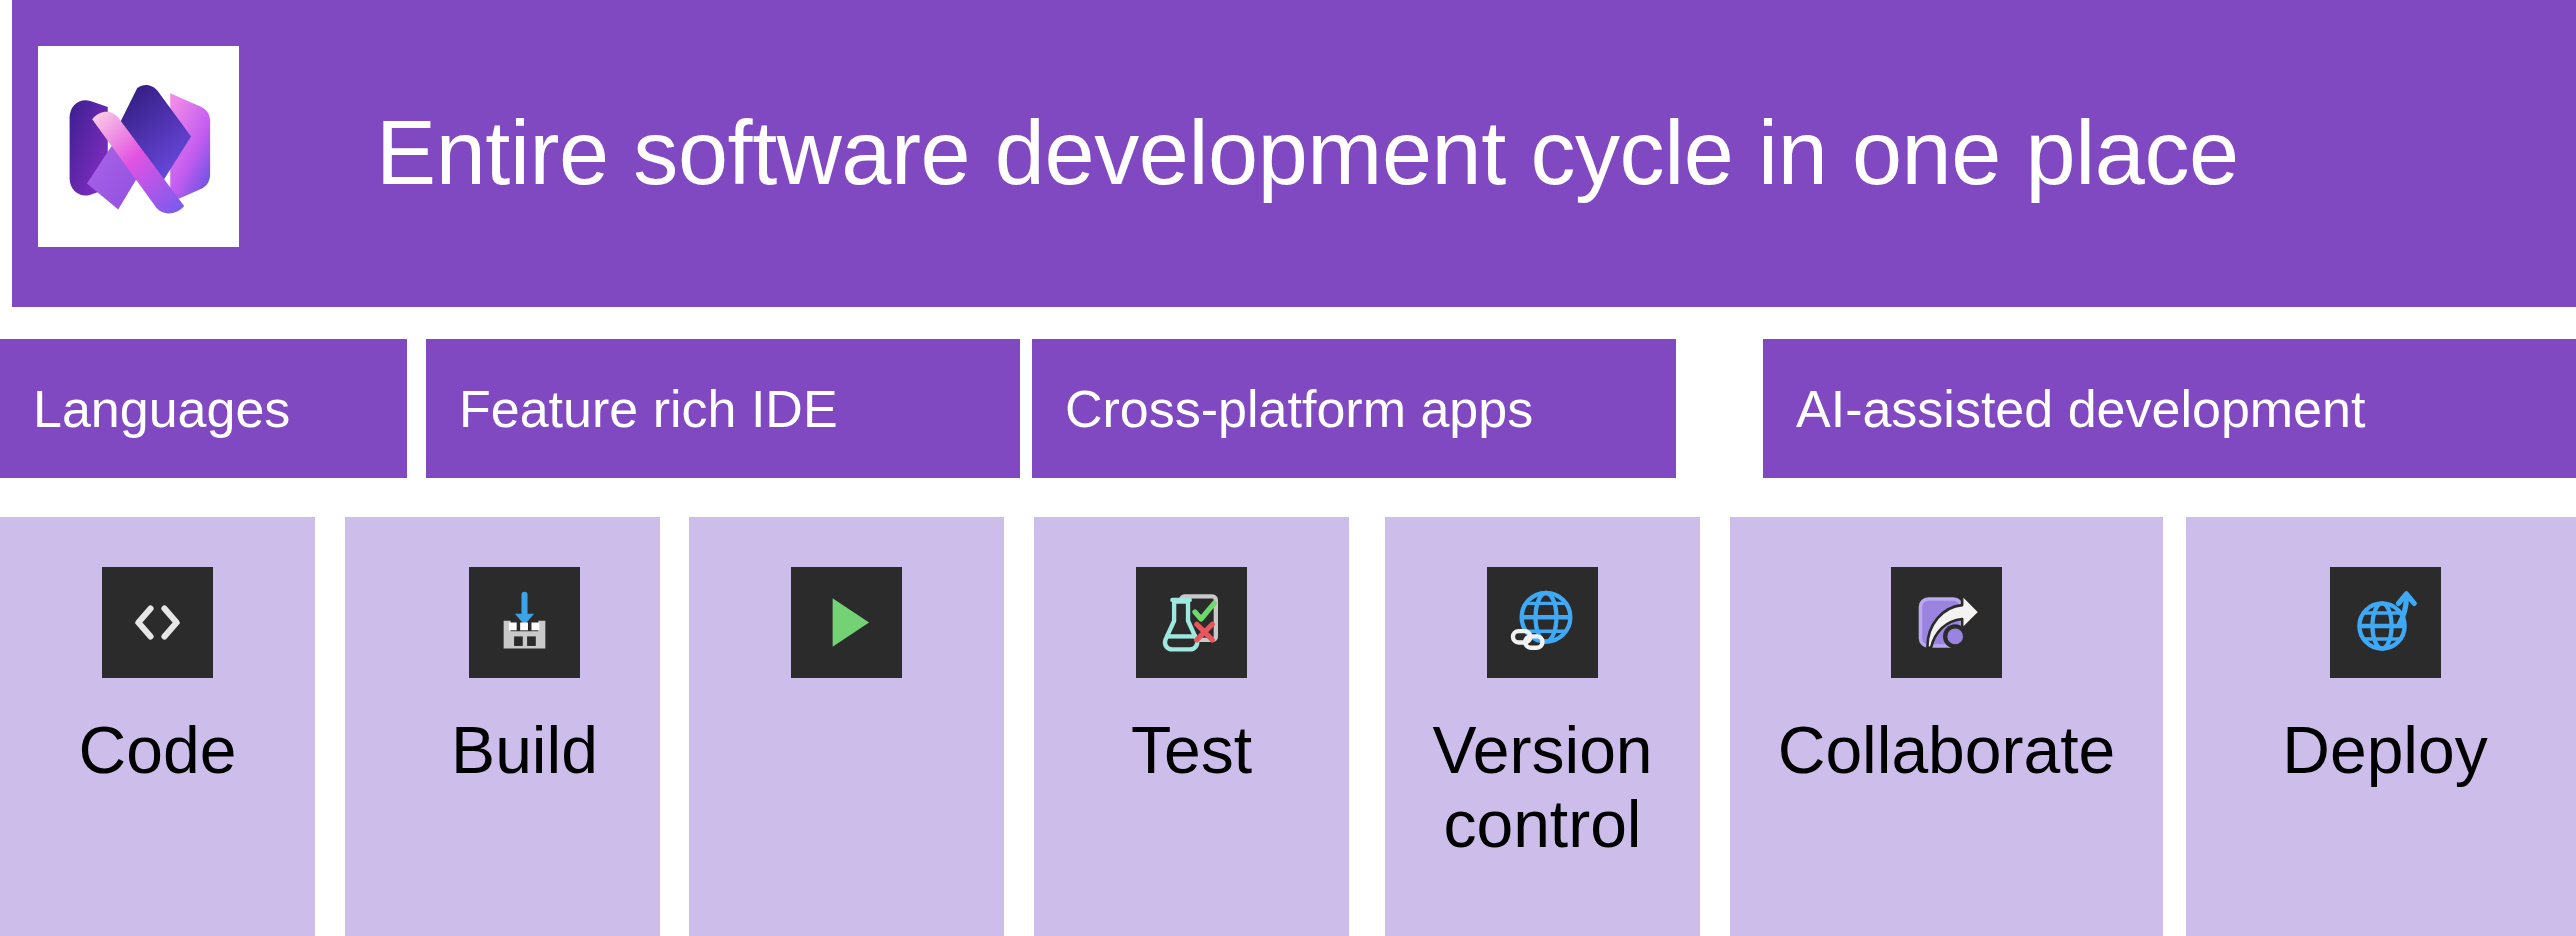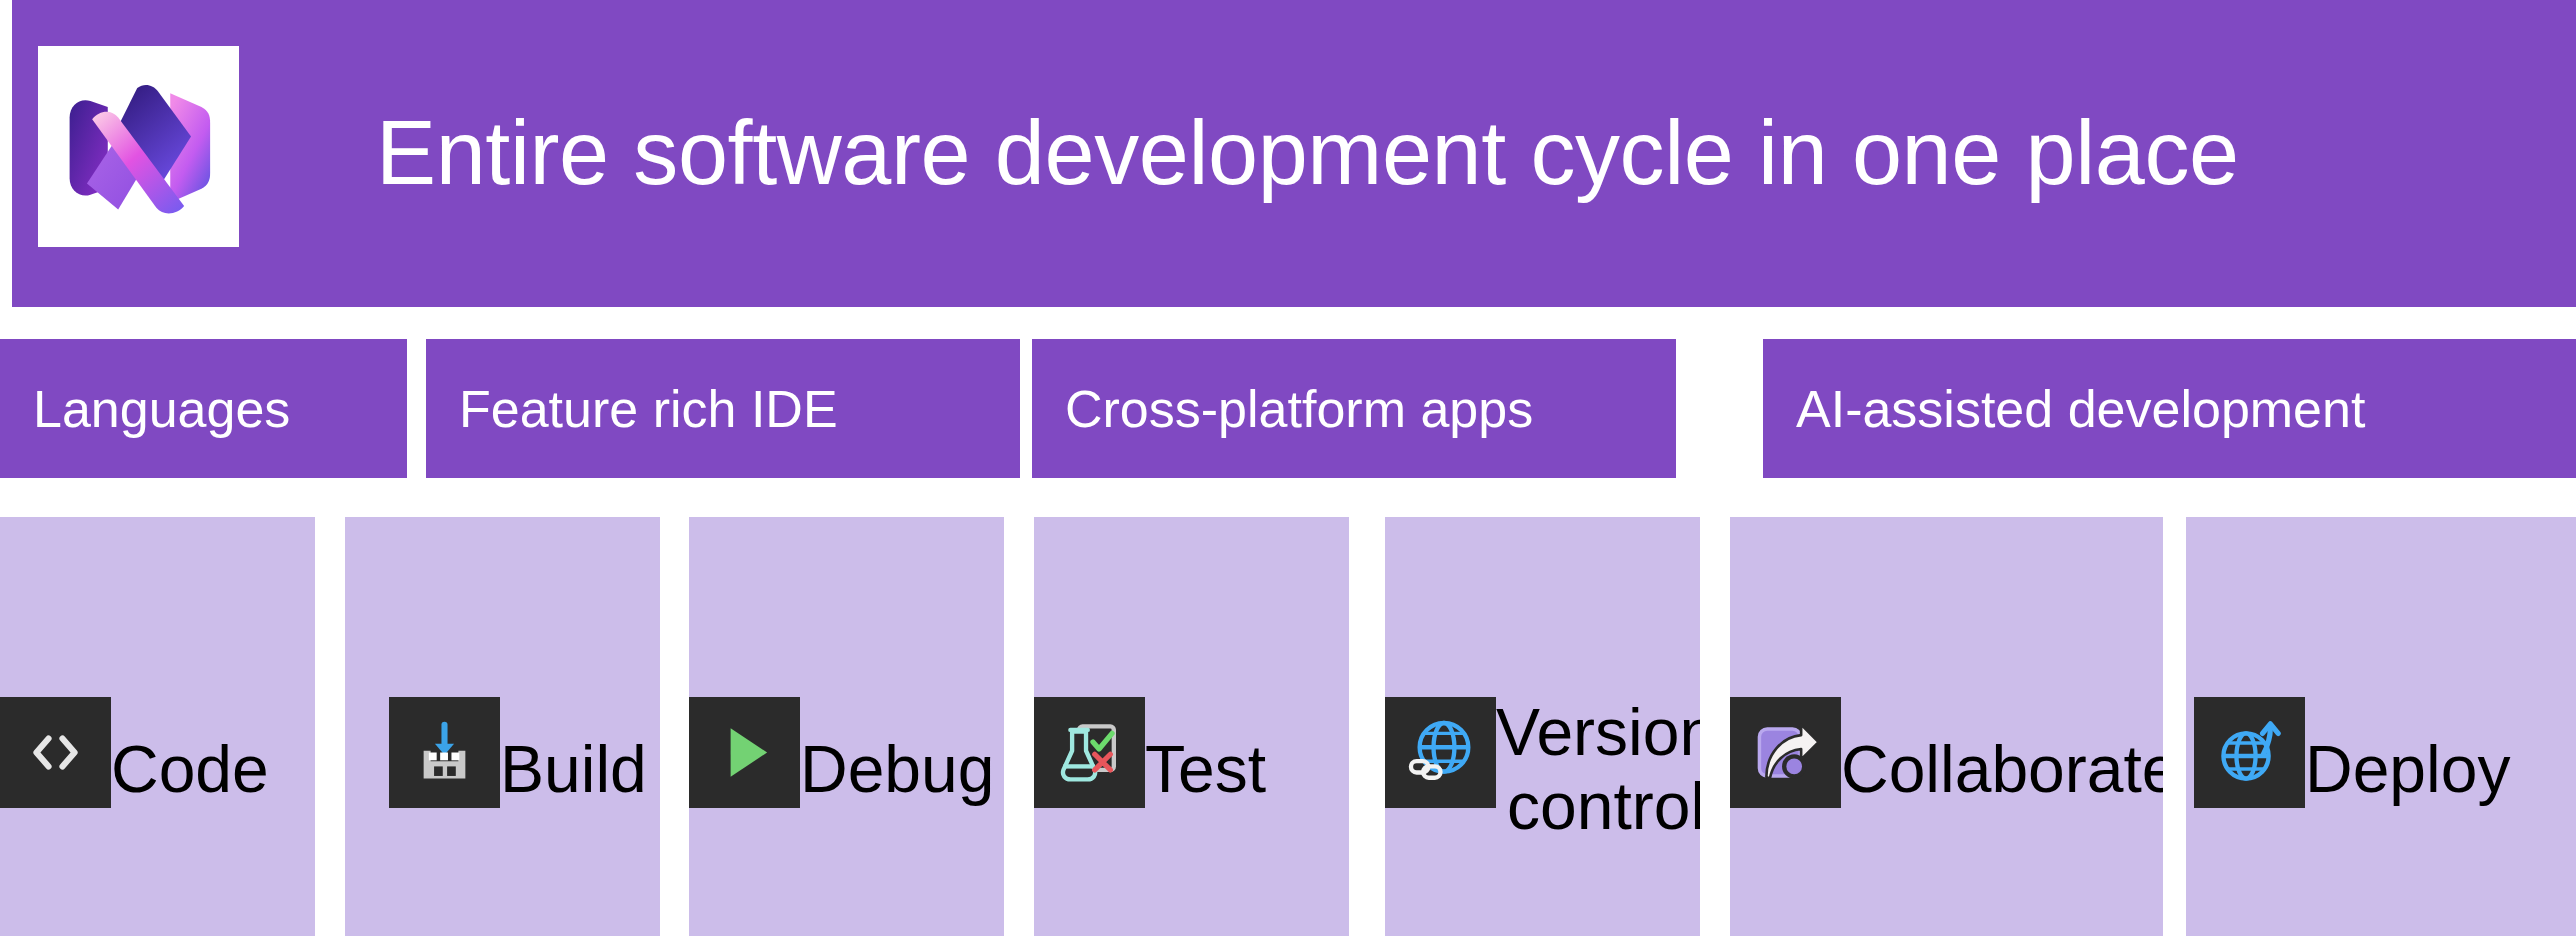--- a/index.html
+++ b/index.html
@@ -84,21 +84,21 @@
     top: 517px;
     width: 2576px;
     height: 420px;
   }
   .tile {
     position: absolute;
     top: 0;
     height: 420px;
     background: #ccbdea;
     display: flex;
-    flex-direction: row;
+    flex-direction: column;
     align-items: center;
     box-sizing: border-box;
     padding-top: 50px;
     overflow: hidden;
   }
   .icon-box {
     width: 111px;
     height: 111px;
     background: #2b2b2b;
     display: flex;
@@ -214,21 +214,20 @@
   </div>
 
   <div class="tile" style="left:689px;width:315px;">
     <div class="icon-box">
       <span>
         <svg width="73" height="73" viewBox="0 0 84 84" aria-hidden="true">
           <path d="M26 14 L68 42 L26 70 Z" fill="#73d273"></path>
         </svg>
       </span>
     </div>
-    <div class="tile-label">Debug</div>
   </div>
 
   <div class="tile" style="left:1034px;width:315px;">
     <div class="icon-box">
       <span>
         <svg width="73" height="73" viewBox="0 0 84 84" aria-hidden="true">
           <rect x="30" y="12" width="40" height="50" rx="4" fill="none" stroke="#c9c9c9" stroke-width="5"></rect>
           <path d="M22 18 L22 40 L12 62 C10 68 14 73 20 73 L40 73 C46 73 50 68 48 62 L38 40 L38 18 Z" fill="#2b2b2b" stroke="#9fe8e0" stroke-width="5" stroke-linejoin="round"></path>
           <path d="M12 58 L48 58" stroke="#9fe8e0" stroke-width="5"></path>
           <path d="M20 16 L40 16" stroke="#9fe8e0" stroke-width="5" stroke-linecap="round"></path>

